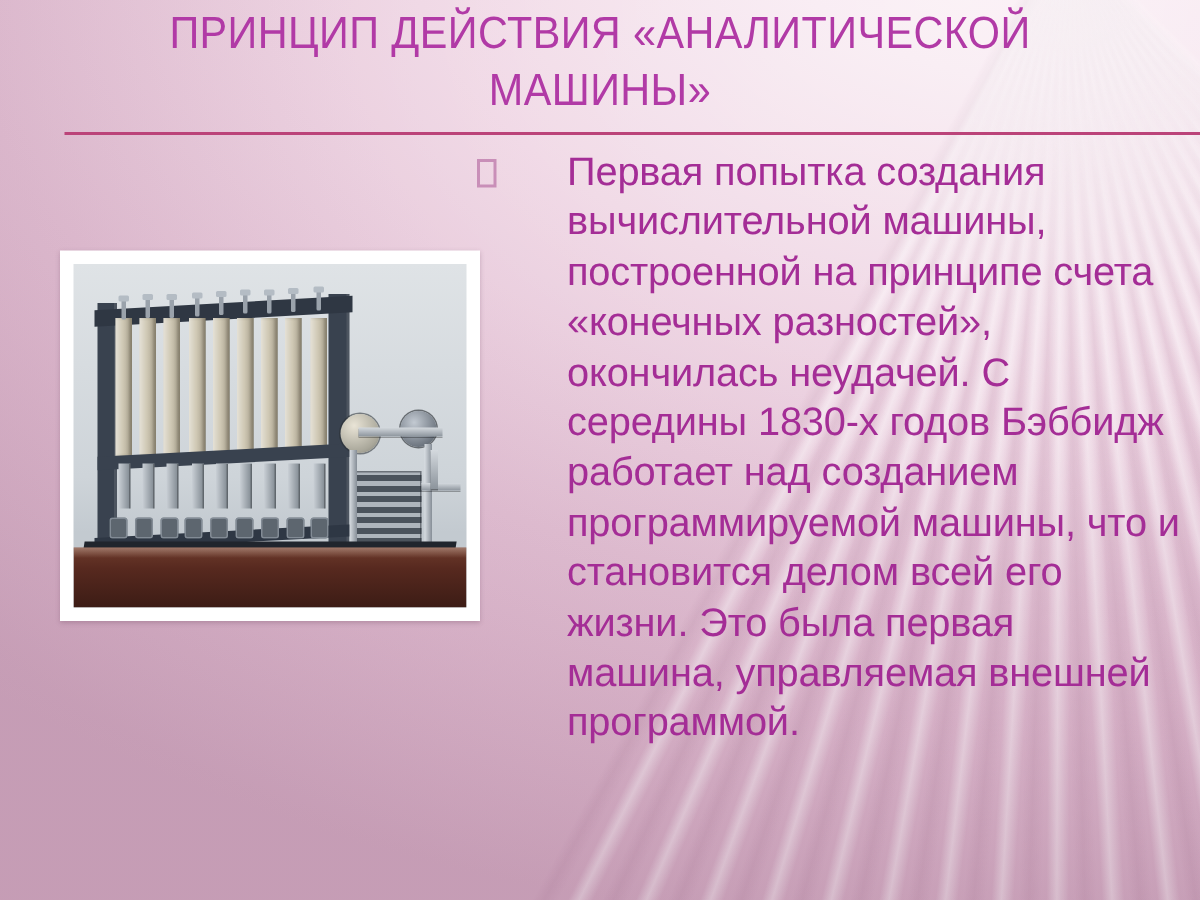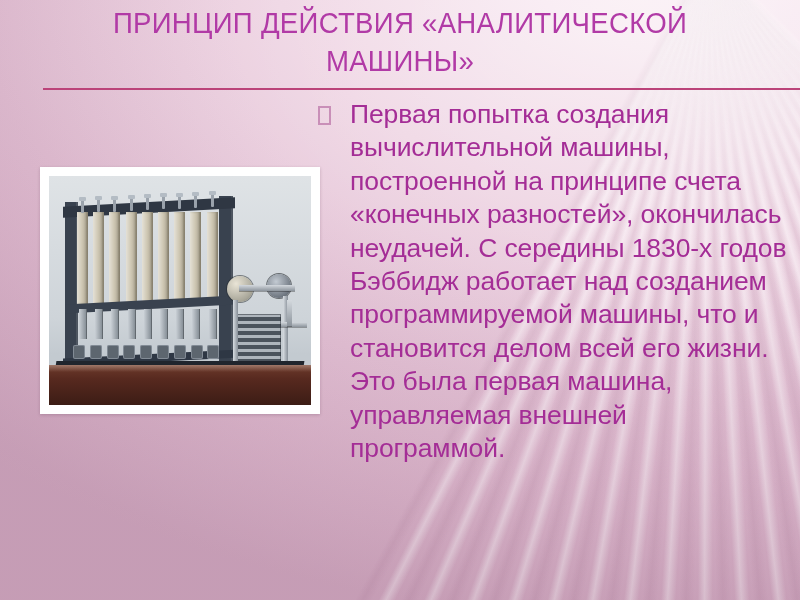--- a/index.html
+++ b/index.html
@@ -311,20 +311,21 @@
   
   .body-block {
     position: absolute;
     left: 318px;
     top: 98px;
     width: 470px;
   }
   .bullet-row {
     display: flex;
     align-items: flex-start;
+    gap: 28px;
   }
   .bullet {
     flex: 0 0 auto;
     width: 13px;
     height: 19px;
     margin: 8px 19px 0 0;
     border: 2px solid #c98fb8;
     box-sizing: border-box;
   }
   .body-text {

